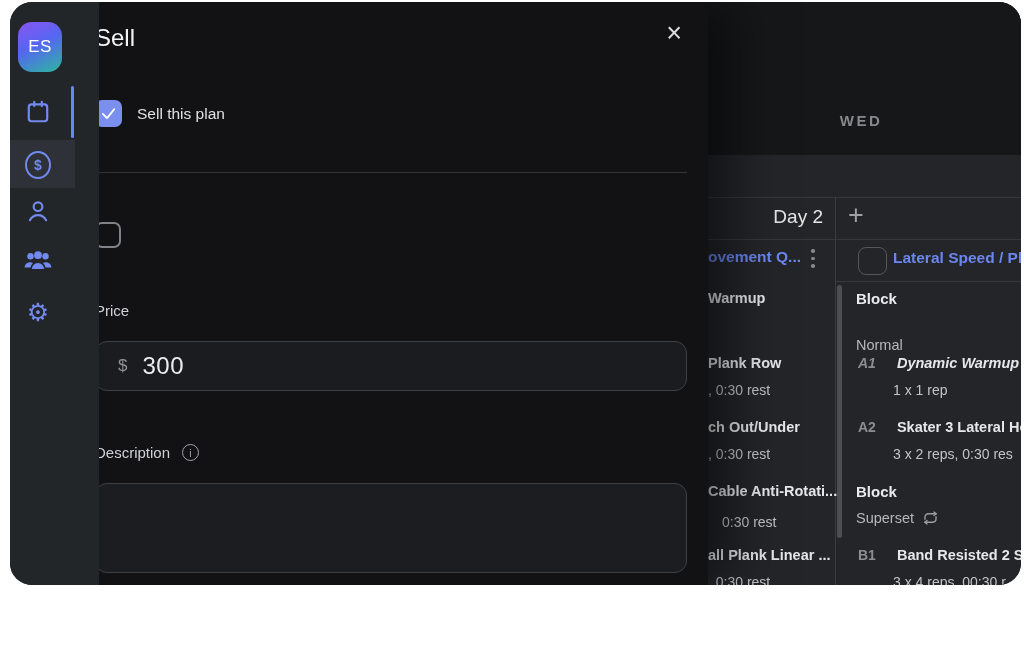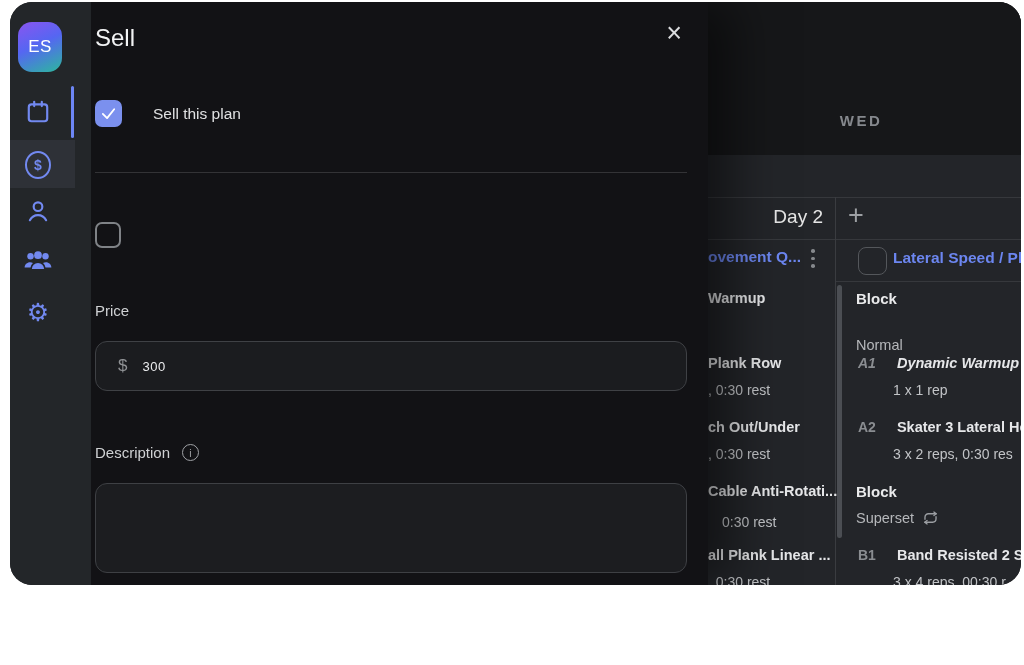--- a/index.html
+++ b/index.html
@@ -4,21 +4,21 @@
 <style>
   html,body{margin:0;padding:0;background:#ffffff;}
   body{font-family:"Liberation Sans","DejaVu Sans",sans-serif;-webkit-font-smoothing:antialiased;}
   .stage{position:relative;width:1024px;height:665px;background:#ffffff;overflow:hidden;}
 
   
   .window{position:absolute;left:10px;top:2px;width:1011px;height:583px;background:#121215;
           border-radius:22px;overflow:hidden;}
 
   
-  .sidebar{position:absolute;left:0;top:0;width:81px;height:100%;background:#232629;z-index:3;}
+  .sidebar{position:absolute;left:0;top:0;width:45px;height:100%;background:#232629;z-index:3;padding-left:44px;}
   .logo{position:absolute;left:8px;top:20px;width:44px;height:50px;border-radius:14px;
         background:linear-gradient(155deg,#8a55f0 0%,#5566f2 45%,#2cb89d 100%);
         display:flex;align-items:center;justify-content:center;color:#fff;font-size:17px;font-weight:500;letter-spacing:.5px;}
   .nav-highlight{position:absolute;left:0;top:138px;width:65px;height:48px;background:#2e3137;}
   .nav-indicator{position:absolute;left:61px;top:84px;width:3px;height:52px;background:#6d86f5;border-radius:2px;}
   .nav-icon{position:absolute;left:15px;width:26px;height:26px;display:flex;align-items:center;justify-content:center;}
   .nav-icon.calendar{top:97px;}
   .nav-icon.dollar{top:150px;}
   .nav-icon.person{top:196px;}
   .nav-icon.people{top:245px;left:13px;width:30px;}
@@ -51,31 +51,31 @@
 
   
   .modal{position:absolute;left:65px;top:0;width:633px;height:583px;background:#121215;z-index:2;
          box-shadow:24px 0 48px rgba(0,0,0,.5);}
   .modal-title{position:absolute;left:20px;top:22px;color:#f2f3f4;font-size:24px;font-weight:500;}
   .modal-close{position:absolute;right:26px;top:16px;color:#dcdddf;font-size:27px;font-weight:300;cursor:default;}
   .cb{border-radius:7px;box-sizing:border-box;position:absolute;}
   .cb-checked{left:20px;top:98px;width:27px;height:27px;background:#7b90ee;display:flex;align-items:center;justify-content:center;}
   .cb-empty{left:20px;top:220px;width:26px;height:26px;border:2px solid #7f8286;background:transparent;}
   .cb-label{position:absolute;left:62px;color:#e0e1e2;font-size:15.5px;white-space:nowrap;}
-  .lbl-sell{top:103px;margin-left:16px;}
+  .lbl-sell{top:103px;}
   .lbl-free{top:225px;font-size:15px;}
   .modal-divider{position:absolute;left:20px;top:170px;width:592px;height:1px;background:rgba(255,255,255,.14);}
   .field-label{position:absolute;left:20px;color:#cfd1d3;font-size:15px;display:flex;align-items:center;gap:12px;}
   .lbl-price{top:300px;}
   .lbl-desc{top:442px;}
   .price-input{position:absolute;left:20px;top:339px;width:592px;height:50px;box-sizing:border-box;
                border:1px solid #3f4145;border-radius:12px;background:#1b1c1f;
                display:flex;align-items:center;padding-left:22px;gap:15px;}
   .currency{color:#8f9194;font-size:17px;}
-  .price-value{color:#ebecee;font-size:13px;letter-spacing:.5px;}
+  .price-value{color:#ebecee;font-size:24px;letter-spacing:.5px;}
   .info-icon{width:17px;height:17px;border:1.4px solid #a0a2a6;border-radius:50%;box-sizing:border-box;
              display:flex;align-items:center;justify-content:center;color:#a0a2a6;font-size:10.5px;font-style:normal;}
   .desc-area{position:absolute;left:20px;top:481px;width:592px;height:90px;box-sizing:border-box;
              border:1px solid #3e4044;border-radius:12px;background:#1c1d20;resize:none;outline:none;}
 
   
   .publish-pill{position:absolute;left:57px;top:575px;width:285px;height:74px;border-radius:31px;
                 background:#131720;z-index:5;display:flex;align-items:center;}
   .publish-dot{width:24px;height:24px;border-radius:50%;background:#3bbf84;margin-left:31px;}
   .publish-label{margin-left:22px;color:#f4f4f5;font-size:21px;font-weight:500;letter-spacing:.2px;}

